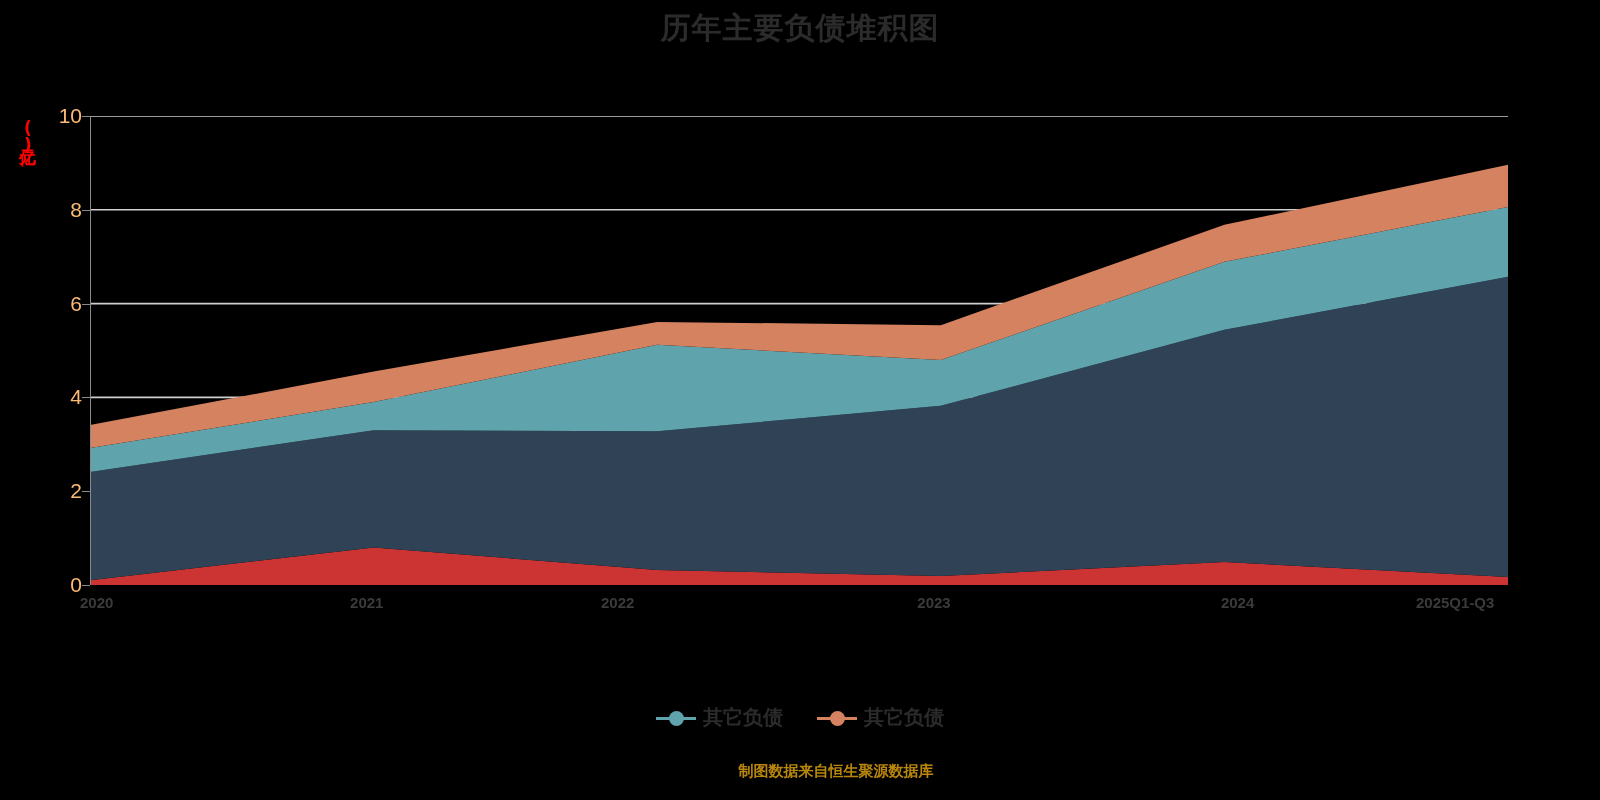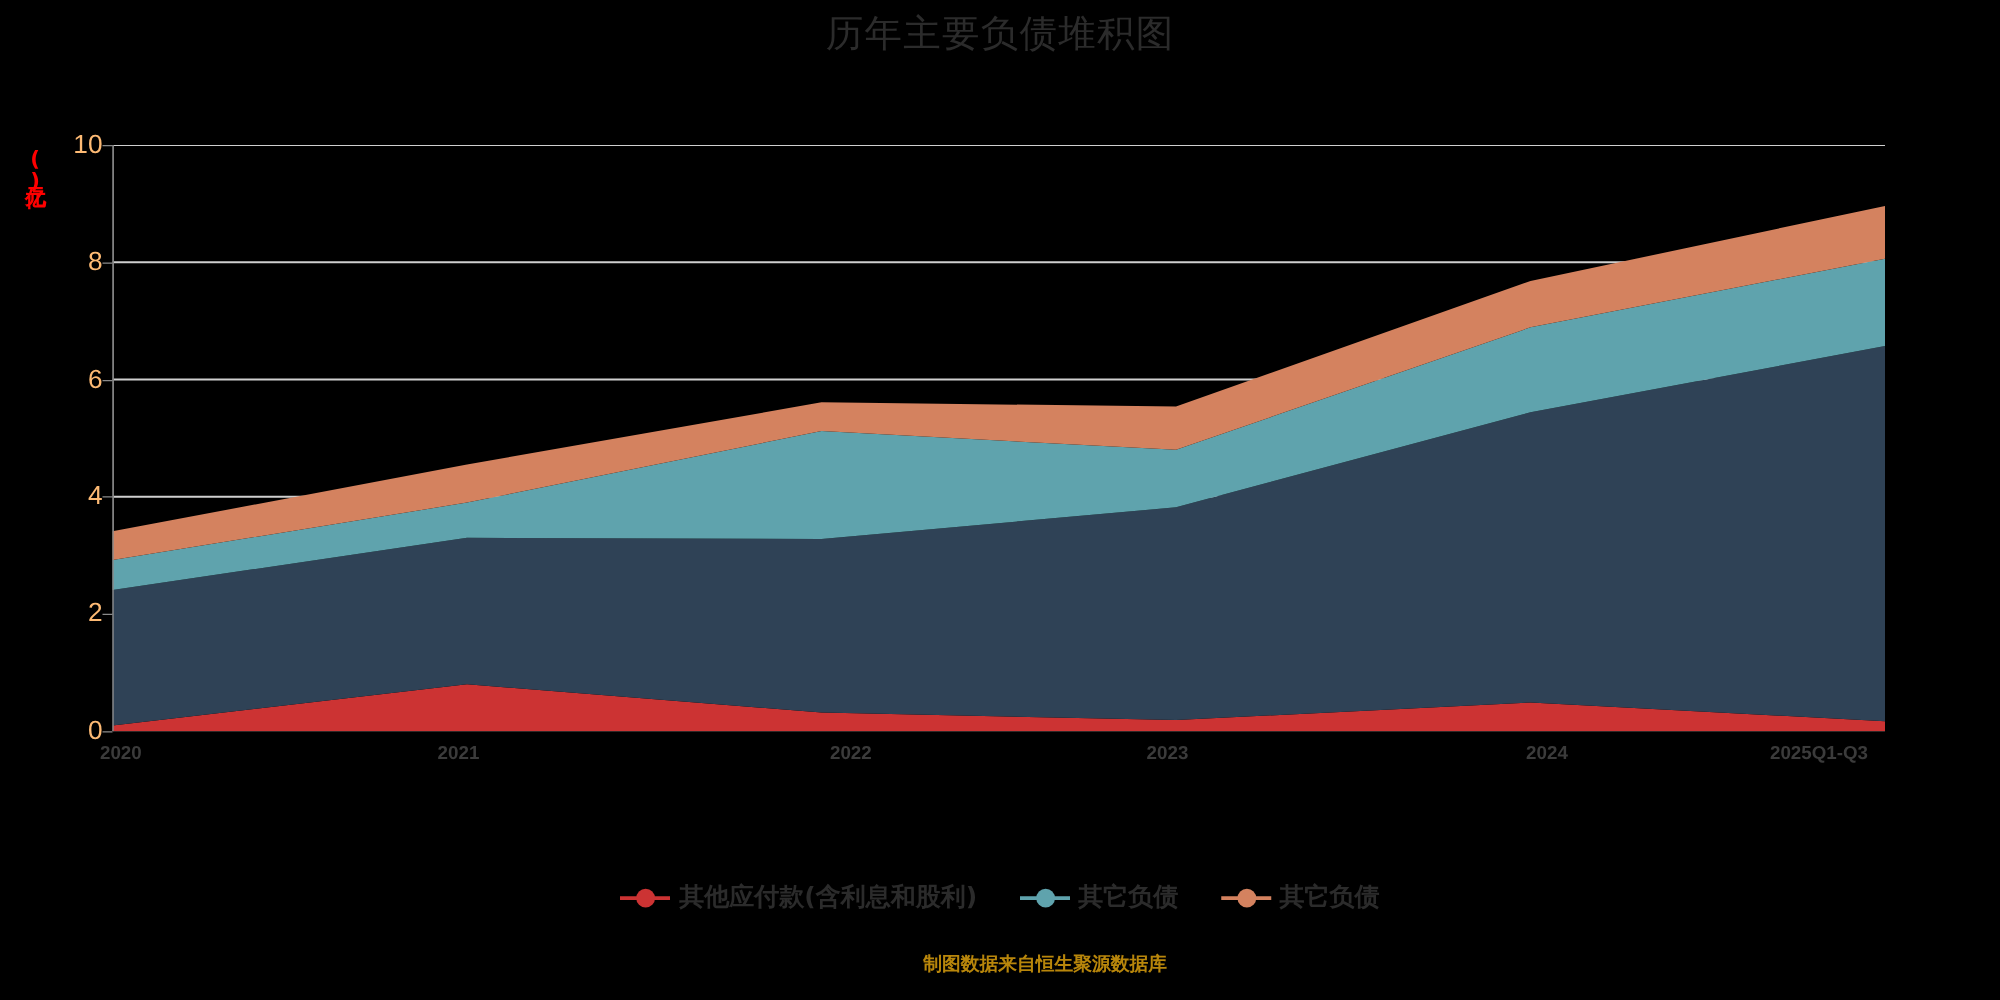--- a/index.html
+++ b/index.html
@@ -22,21 +22,21 @@
   }
 
   .chart-title {
     position: absolute;
     top: 8px;
     left: 0;
     width: 1600px;
     text-align: center;
     color: #2b2b2b;
     font-size: 30px;
-    font-weight: normal;
+    font-weight: bold;
     letter-spacing: 1px;
     line-height: 40px;
     font-family: "DejaVu Sans", "Liberation Sans", sans-serif;
   }
 
   .plot-area {
     position: absolute;
     left: 90px;
     top: 116px;
     width: 1418px;
@@ -154,21 +154,21 @@
       <div class="y-tick-label" style="top: 303.6px;">6</div>
       <div style="position: absolute; left: 82px; top: 303.6px; width: 8px; height: 1px; background: rgb(138, 138, 138);"></div>
       <div class="y-tick-label" style="top: 209.8px;">8</div>
       <div style="position: absolute; left: 82px; top: 209.8px; width: 8px; height: 1px; background: rgb(138, 138, 138);"></div>
       <div class="y-tick-label" style="top: 116px;">10</div>
       <div style="position: absolute; left: 82px; top: 116px; width: 8px; height: 1px; background: rgb(138, 138, 138);"></div>
     </div>
   <div id="x-ticks">
       <div class="x-tick-label" style="left: 80px;">2020</div>
       <div class="x-tick-label" style="left: 350.1px;">2021</div>
-      <div class="x-tick-label" style="left: 664px;">2022</div>
+      <div class="x-tick-label" style="left: 601px;">2022</div>
       <div class="x-tick-label" style="left: 917.3px;">2023</div>
       <div class="x-tick-label" style="left: 1200.9px; margin-left: 20px;">2024</div>
       <div class="x-tick-label" style="left: 1416px;">2025Q1-Q3</div>
     </div>
 
   <svg class="plot-area" id="plot-svg" viewBox="0 0 1418 469" preserveAspectRatio="none">
       <line x1="0" x2="1418" y1="469" y2="469" stroke="#9a9a9a" stroke-width="2"></line>
       <line x1="0" x2="1418" y1="375.2" y2="375.2" stroke="#cfcfcf" stroke-width="1.6"></line>
       <line x1="0" x2="1418" y1="281.4" y2="281.4" stroke="#cfcfcf" stroke-width="1.6"></line>
       <line x1="0" x2="1418" y1="187.60000000000002" y2="187.60000000000002" stroke="#cfcfcf" stroke-width="1.6"></line>
@@ -176,27 +176,20 @@
       <line x1="0" x2="1418" y1="0" y2="0" stroke="#cfcfcf" stroke-width="1.6"></line>
       <line x1="0" x2="0" y1="0" y2="469" stroke="#8a8a8a" stroke-width="2"></line>
       <path d="M0.00 464.31 L283.60 431.48 L567.20 453.99 L850.80 460.09 L1134.40 446.02 L1418.00 461.03 L1418.00 469.00 L1134.40 469.00 L850.80 469.00 L567.20 469.00 L283.60 469.00 L0.00 469.00 Z" fill="#cc3333"></path>
       <path d="M0.00 355.97 L283.60 314.23 L567.20 315.17 L850.80 289.84 L1134.40 213.86 L1418.00 160.87 L1418.00 461.03 L1134.40 446.02 L850.80 460.09 L567.20 453.99 L283.60 431.48 L0.00 464.31 Z" fill="#2f4256"></path>
       <path d="M0.00 332.05 L283.60 286.09 L567.20 228.87 L850.80 243.88 L1134.40 145.86 L1418.00 90.99 L1418.00 160.87 L1134.40 213.86 L850.80 289.84 L567.20 315.17 L283.60 314.23 L0.00 355.97 Z" fill="#5fa3ad"></path>
       <path d="M0.00 309.07 L283.60 255.61 L567.20 205.89 L850.80 209.17 L1134.40 108.81 L1418.00 48.78 L1418.00 90.99 L1134.40 145.86 L850.80 243.88 L567.20 228.87 L283.60 286.09 L0.00 332.05 Z" fill="#d4825f"></path>
       <line x1="0" x2="0" y1="0" y2="469" stroke="#8a8a8a" stroke-width="2"></line>
     </svg>
 
   <div class="legend" id="legend">
-      <div class="legend-item">
-        <span class="legend-marker">
-          <span class="line" style="background: rgb(204, 51, 51);"></span>
-          <span class="dot" style="background: rgb(204, 51, 51);"></span>
-        </span>
-        <span class="legend-label">其他应付款(含利息和股利)</span>
-      </div>
       <div class="legend-item">
         <span class="legend-marker">
           <span class="line" style="background: rgb(95, 163, 173);"></span>
           <span class="dot" style="background: rgb(95, 163, 173);"></span>
         </span>
         <span class="legend-label">其它负债</span>
       </div>
       <div class="legend-item">
         <span class="legend-marker">
           <span class="line" style="background: rgb(212, 130, 95);"></span>

